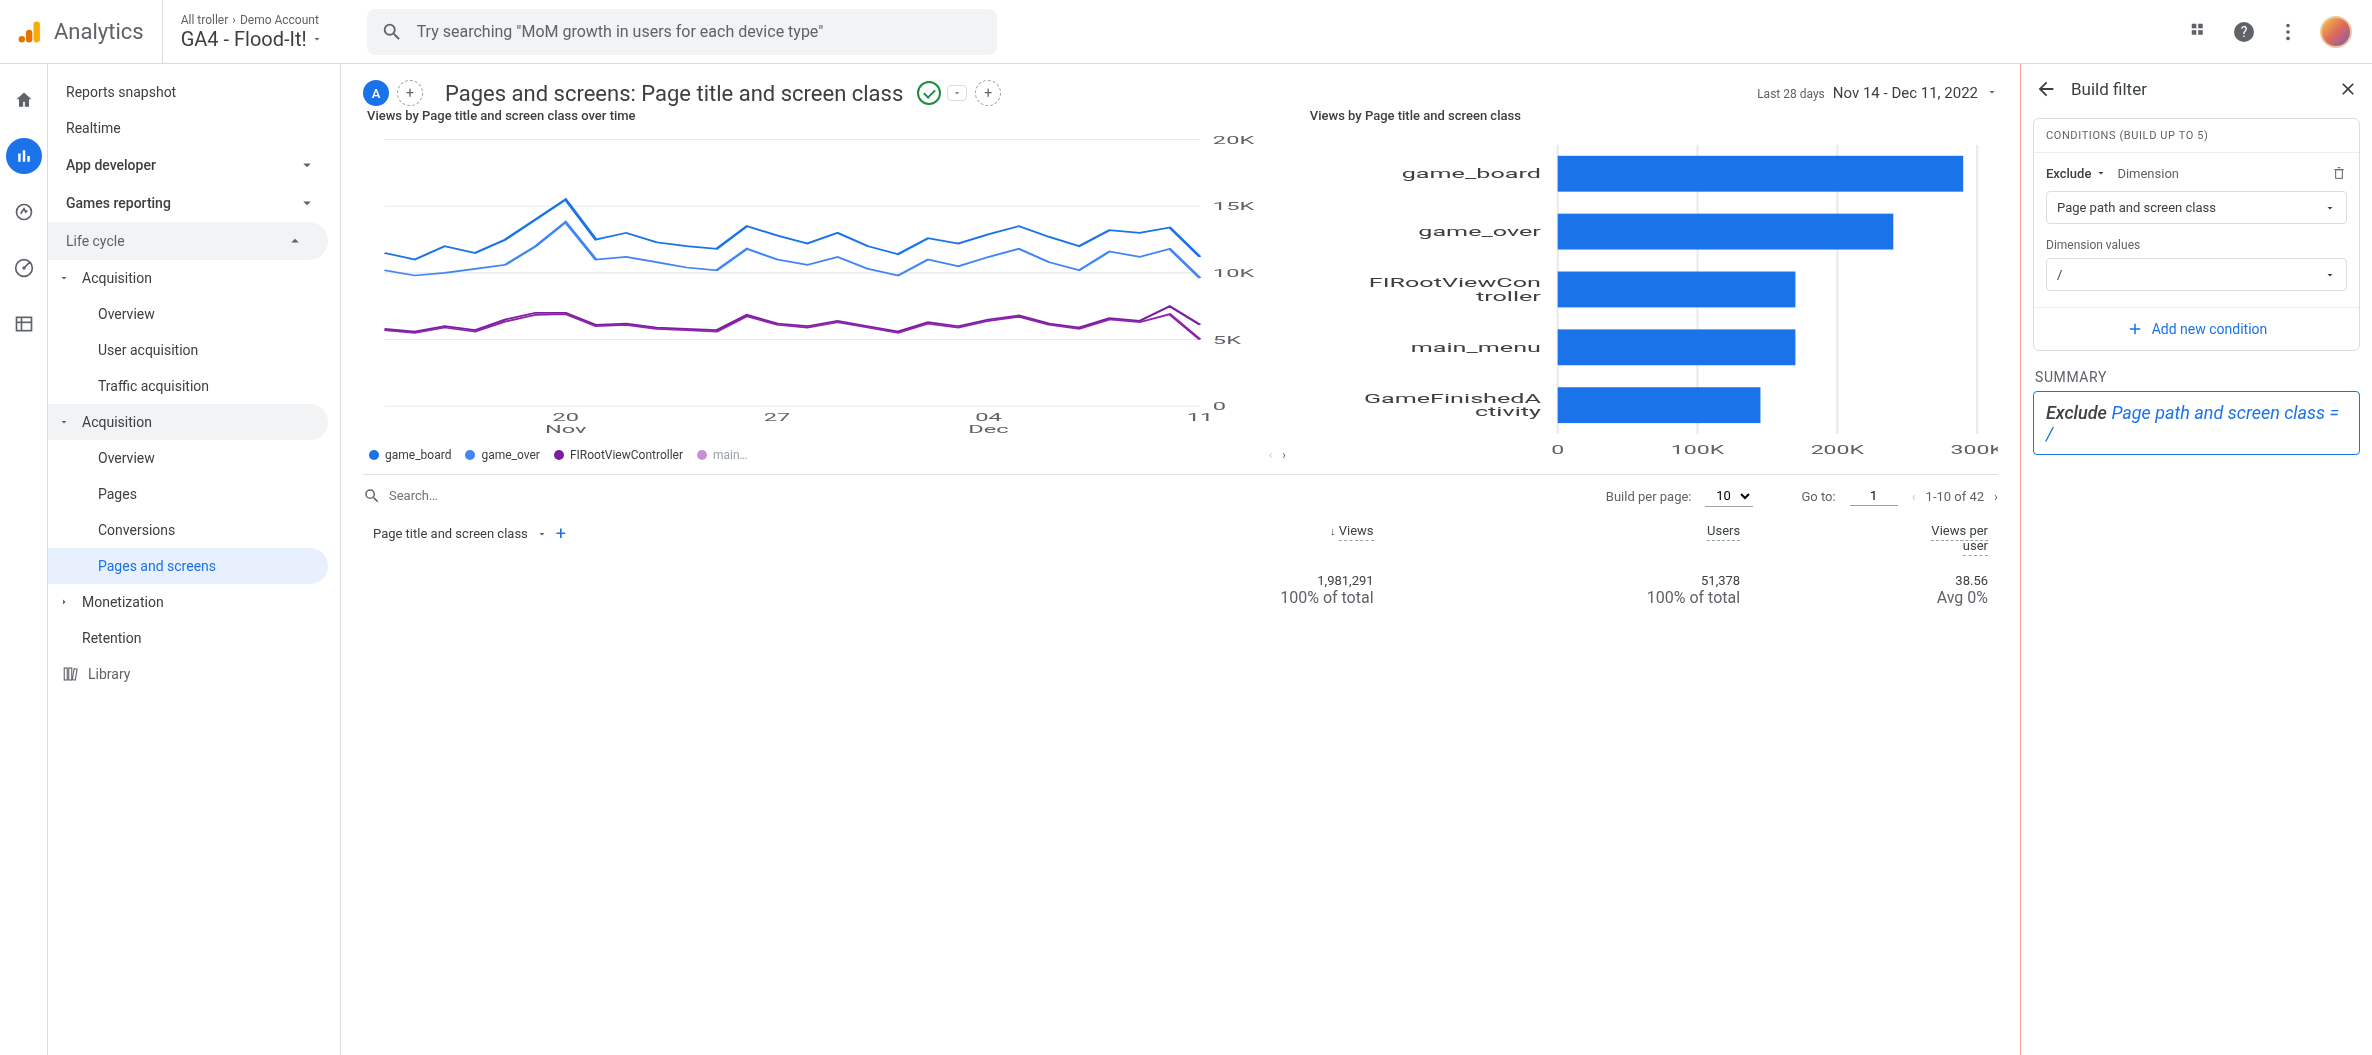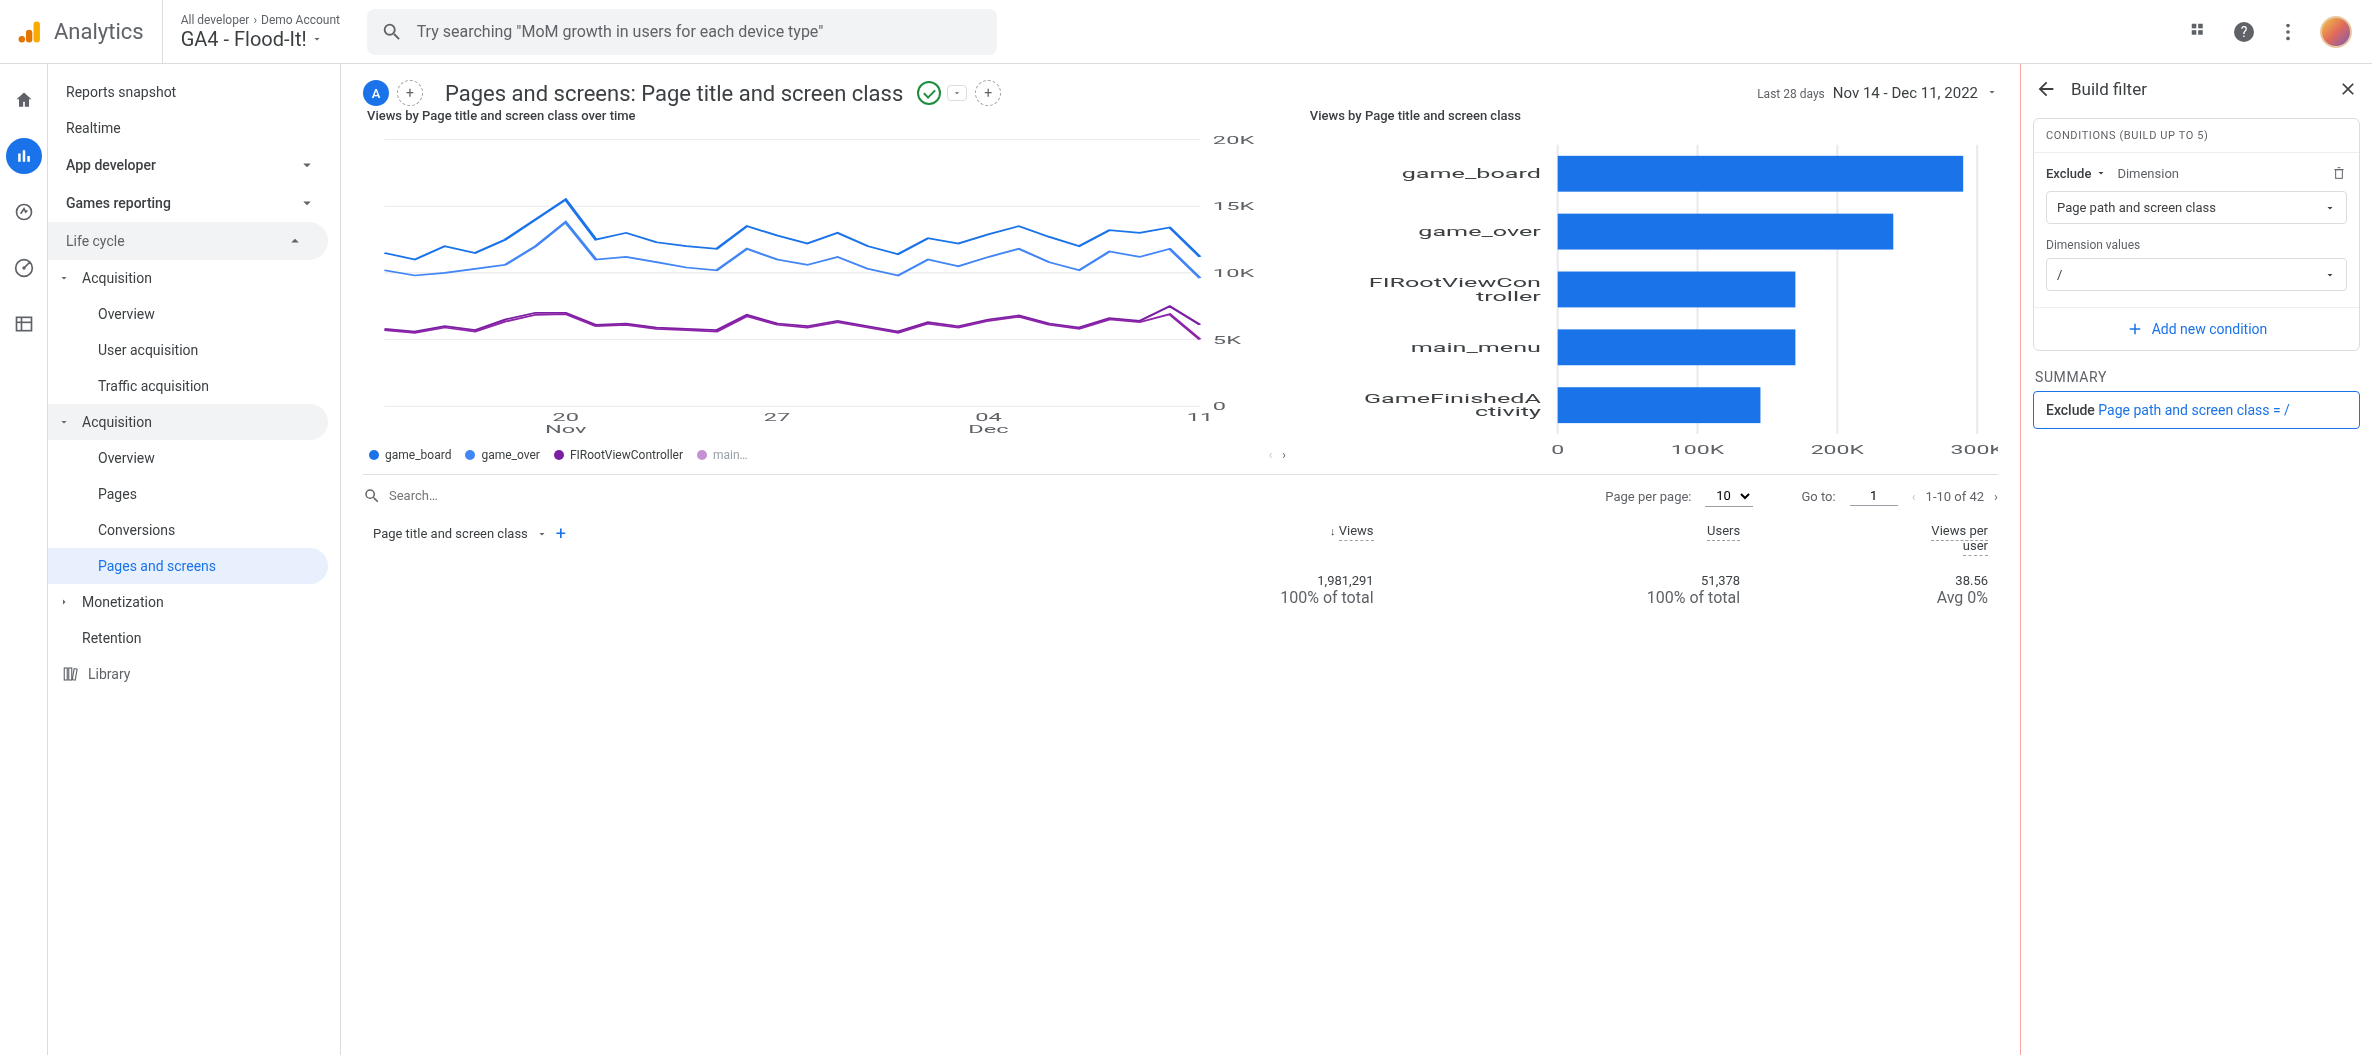--- a/index.html
+++ b/index.html
@@ -98,21 +98,21 @@
 .rp-card { border:1px solid #dadce0; border-radius:6px; margin-top: 4px;}
 .rp-card-head { font-size:11px; color:#5f6368; letter-spacing:0.6px; padding: 10px 12px; border-bottom:1px solid #eee;}
 .cond-row1 { display:flex; align-items:center; padding: 12px 12px 6px 12px; gap: 10px;}
 .cond-type { font-size:13px; font-weight:500; display:flex; align-items:center; gap:4px; cursor:pointer;}
 .cond-dimlabel { color:#5f6368; font-size:13px;}
 .cond-del { margin-left:auto; color:#5f6368; cursor:pointer;}
 .sel-field { margin: 4px 12px 8px 12px; border:1px solid #dadce0; border-radius:4px; padding: 8px 10px; display:flex; align-items:center; justify-content:space-between; font-size:13px; cursor:pointer;}
 .cond-lbl { font-size:12px; color:#5f6368; padding: 6px 12px 2px 12px;}
 .add-cond { display:flex; align-items:center; justify-content:center; gap:8px; color:#1a73e8; padding: 12px 0; border-top:1px solid #eee; cursor:pointer; font-size:14px;}
 .summary-lbl { font-size:14px; color:#5f6368; letter-spacing:0.6px; padding: 18px 2px 6px 2px;}
-.summary-box { border:1px solid #1a73e8; border-radius:4px; padding: 10px 12px; font-size:14px;}
+.summary-box { border:1px solid #1a73e8; border-radius:4px; padding: 10px 12px; font-size:18px;font-style:italic;}
 .summary-box .excl { font-weight:500; }
 .summary-box .dim { color:#1a73e8; }
 .summary-box .val { color:#1a73e8; }
 
 svg { display:block; }
 </style>
 </head>
 <body>
 
 <div class="app">
@@ -123,21 +123,21 @@
         <svg viewBox="0 0 48 48">
             <rect x="30" y="6" width="11" height="36" rx="5.5" fill="#f9ab00"></rect>
             <rect x="17" y="20" width="11" height="22" rx="5.5" fill="#e37400"></rect>
             <circle cx="10" cy="36.5" r="5.5" fill="#e37400"></circle>
           </svg>
       </span>
       <span class="logo-text">Analytics</span>
     </div>
     <div class="account-box">
       <div class="crumb">
-        <span>All developer</span><span class="sep">›</span><span>Demo Account</span>
+        <span>All troller</span><span class="sep">›</span><span>Demo Account</span>
       </div>
       <div class="prop-row">
         <span>GA4 - Flood-It!</span>
         <svg width="12" height="12" viewBox="0 0 24 24">
             <path d="M7 10l5 5 5-5z" fill="#5f6368"></path>
           </svg>
       </div>
     </div>
     <div class="searchbar">
       <svg viewBox="0 0 24 24">
@@ -368,21 +368,21 @@
             </div>
           </div>
 
           <div class="table-controls">
             <div class="srch">
               <svg width="18" height="18" viewBox="0 0 24 24">
                   <path fill="#5f6368" d="M15.5 14h-.79l-.28-.27A6.471 6.471 0 0016 9.5 6.5 6.5 0 109.5 16c1.61 0 3.09-.59 4.23-1.57l.27.28v.79l5 4.99L20.49 19l-4.99-5zM9.5 14A4.5 4.5 0 119.5 5a4.5 4.5 0 010 9z"></path>
                 </svg>
               <input placeholder="Search…" style="">
             </div>
-            <span>Page per page:</span>
+            <span>Build per page:</span>
             <select class="rpp-sel"><option>10</option></select>
             <span style="width:20px"></span>
             <span>Go to:</span>
             <input class="goto-in" value="1" style="">
             <div class="nav">
               <span style="color:#c7c7c7">‹</span>
               <span>1-10 of 42</span>
               <span>›</span>
             </div>
           </div>

